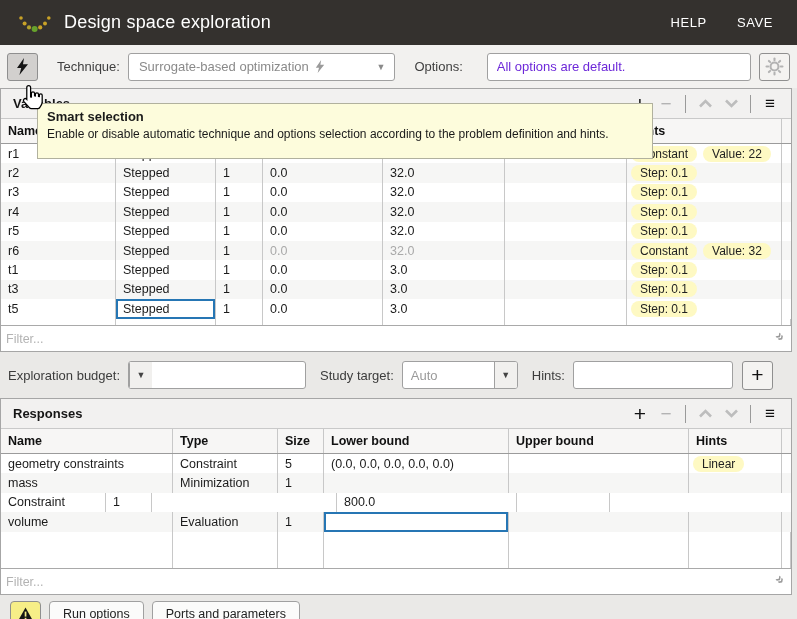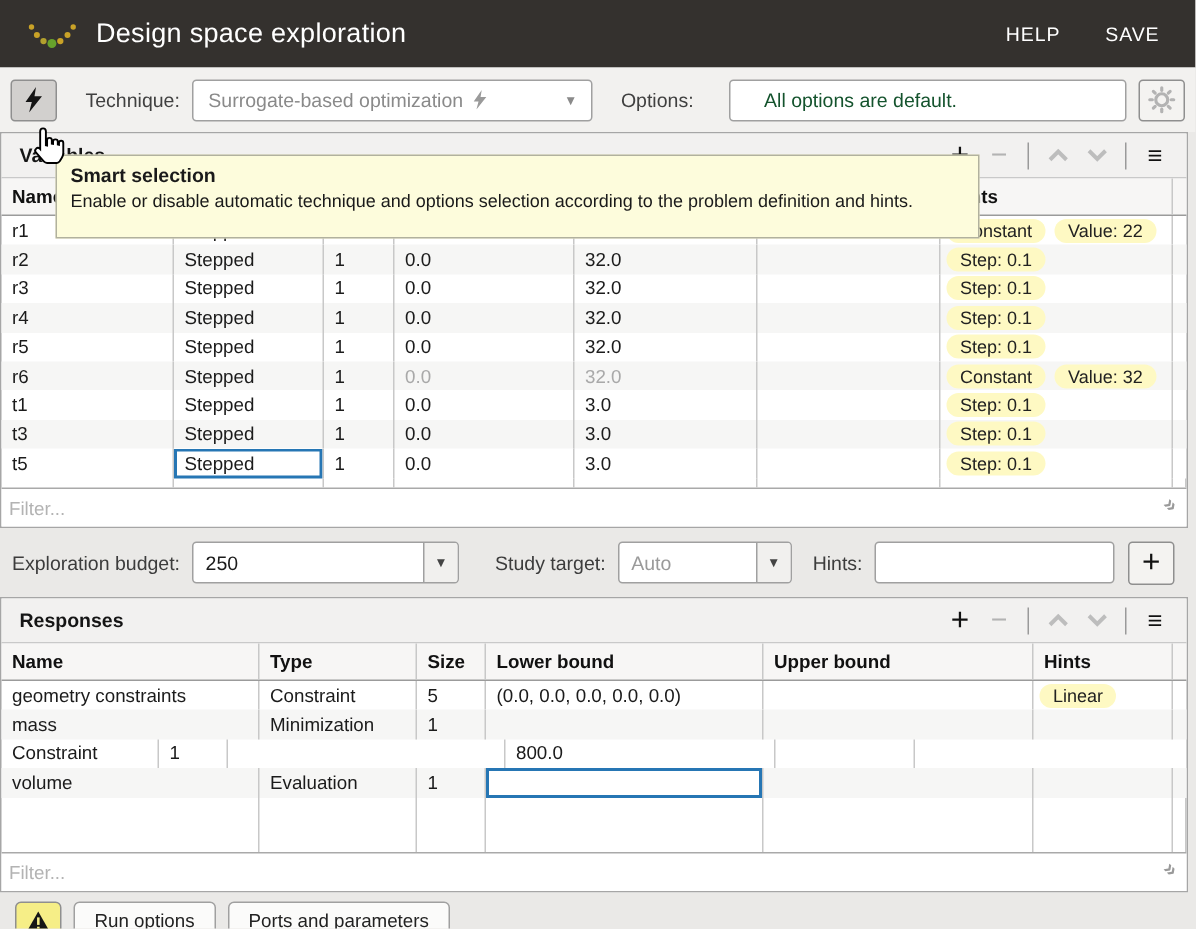--- a/index.html
+++ b/index.html
@@ -15,21 +15,21 @@
 
   
   .toolbar { height:43px; background:#f2f1ef; display:flex; align-items:center; padding:0 7px; }
   .icon-btn { width:32px; height:28px; border:1px solid #8f8f8f; border-radius:3px; background:#d2d0ce; display:flex; align-items:center; justify-content:center; cursor:pointer; }
   .tool-label { font-size:13px; color:#404040; margin-left:19px; }
   .combo { height:28px; background:#fff; border:1px solid #a0a0a0; border-radius:3px; display:flex; align-items:center; margin-left:8px; }
   .combo .combo-text { font-size:13px; padding-left:10px; white-space:nowrap; }
   .combo .muted { color:#8a8a8a; }
   .combo .arrow { margin-left:auto; padding:0 9px; color:#8a8a8a; font-size:9px; }
   .technique-combo { width:276px; }
-  .options-input { width:272px; height:28px; border:1px solid #a0a0a0; border-radius:3px; margin-left:24px; font-size:13px; padding:0 22px; color:#14532d; font-family:inherit; background:#fff; }
+  .options-input { width:272px; height:28px; border:1px solid #a0a0a0; border-radius:3px; margin-left:24px; font-size:13px; padding:0 9px; color:#6d28d9; font-family:inherit; background:#fff; }
   .gear-btn { margin-left:8px; background:#f4f3f1; }
 
   
   .panel { width:792px; border:1px solid #a6a6a6; background:#fff; }
   .section-bar { height:30px; background:#f2f1f0; border-bottom:1px solid #c9c9c9; display:flex; align-items:center; }
   .section-title { font-size:13px; font-weight:bold; padding-left:12px; color:#151515; }
   .section-controls { margin-left:auto; display:flex; align-items:center; padding-right:8px; }
   .sc-btn { width:26px; height:24px; display:flex; align-items:center; justify-content:center; background:none; border:none; cursor:pointer; font-family:inherit; }
   .sc-plus { font-size:21px; color:#111; font-weight:400; }
   .sc-minus { font-size:19px; color:#b3b3b3; }
@@ -67,21 +67,21 @@
   
   .budget-row { height:46px; display:flex; align-items:center; background:#eae9e7; padding:0 8px; }
   .b-label { font-size:13px; color:#3c3c3c; white-space:nowrap; }
   .spin-combo { height:28px; background:#fff; border:1px solid #a0a0a0; border-radius:3px; display:flex; align-items:stretch; margin-left:8px; overflow:hidden; }
   .spin-combo .combo-text { font-size:13px; padding:0 8px; display:flex; align-items:center; flex:1; }
   .spin-combo .arrow-seg { width:23px; border-left:1px solid #a0a0a0; background:#f1f0ee; display:flex; align-items:center; justify-content:center; color:#444; font-size:9px; cursor:pointer; }
   .budget-combo { width:178px; }
   .target-combo { width:116px; }
   .hints-input { width:160px; height:28px; border:1px solid #a0a0a0; border-radius:3px; margin-left:8px; font-family:inherit; font-size:13px; padding:0 8px; background:#fff; }
   .plus-btn { width:31px; height:29px; border:1px solid #8f8f8f; border-radius:3px; background:#f4f3f1; font-size:21px; color:#111; margin-left:9px; cursor:pointer; display:flex; align-items:center; justify-content:center; font-family:inherit; }
-  .ml16 { margin-left:24px; } .ml14 { margin-left:14px; }
+  .ml16 { margin-left:14px; } .ml14 { margin-left:14px; }
 
   
   .bottom-bar { height:38px; display:flex; align-items:center; background:#eae9e7; padding:0 10px; }
   .warn-btn { width:31px; height:27px; background:#f6ee87; border:1px solid #8f8f8f; border-radius:4px; display:flex; align-items:center; justify-content:center; cursor:pointer; }
   .bottom-btn { height:27px; margin-left:8px; padding:0 13px; background:#fbfbfa; border:1px solid #a0a0a0; border-radius:4px; font-size:12.5px; color:#222; cursor:pointer; font-family:inherit; }
 
   
   .tooltip { position:absolute; left:37px; top:103px; width:616px; height:56px; background:#fdfcdc; border:1px solid #b1b19e; z-index:20; padding:5px 9px; }
   .tooltip-title { font-size:13px; font-weight:bold; color:#1a1a1a; }
   .tooltip-body { font-size:12px; color:#1a1a1a; margin-top:3px; white-space:nowrap; }
@@ -296,21 +296,20 @@
   </div>
   <div class="filter-bar">
     <input class="filter-input" placeholder="Filter..." style="">
     <span class="filter-icon">»</span>
   </div>
 </div>
 
 <div class="budget-row">
   <span class="b-label">Exploration budget:</span>
   <div class="spin-combo budget-combo">
-    <span class="combo-text">250</span>
     <span class="arrow-seg">▼</span>
   </div>
   <span class="b-label ml16">Study target:</span>
   <div class="spin-combo target-combo">
     <span class="combo-text" style="color:#9a9a9a;">Auto</span>
     <span class="arrow-seg">▼</span>
   </div>
   <span class="b-label ml14">Hints:</span>
   <input class="hints-input" value="" style="">
   <button class="plus-btn">+</button>

